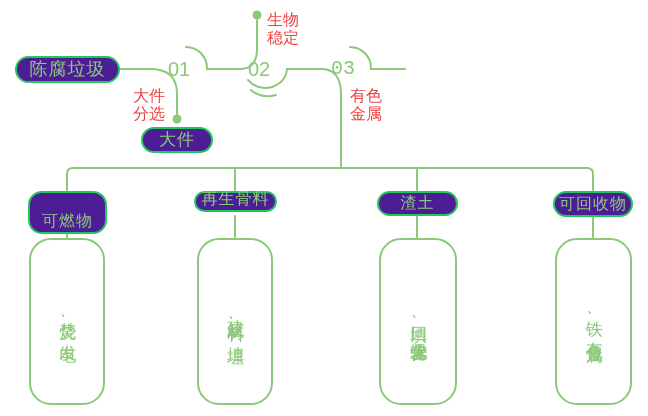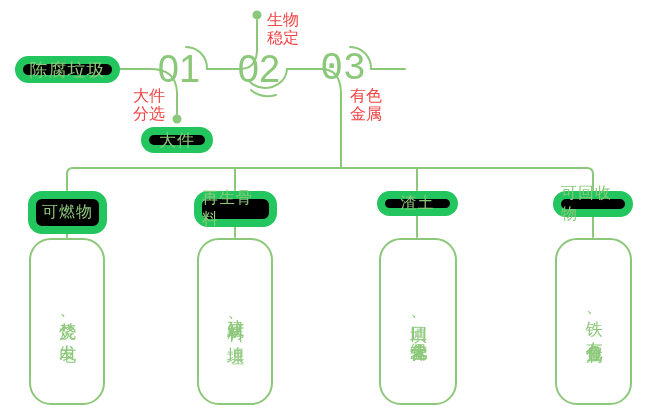--- a/index.html
+++ b/index.html
@@ -16,36 +16,36 @@
     overflow: hidden;
   }
   .connector-layer {
     position: absolute;
     left: 0; top: 0;
     width: 648px; height: 416px;
   }
   .pill {
     position: absolute;
     box-sizing: border-box;
-    border: 8px solid #22c55e;
+    border: 2px solid #22c55e;
     border-radius: 14px;
     color: #8CC87A;
     display: flex;
-    align-items: center;
+    align-items: flex-end;
     justify-content: center;
-    background: #000000;
+    background: #4c1d95;
     letter-spacing: 1px;
   }
   .pill.source { font-size: 18px; }
   .pill.output { font-size: 17px; }
   .pill.category { font-size: 16px; }
   .step-num {
     position: absolute;
     color: #8CC87A;
-    font-size: 38px;
+    font-size: 20px;
     font-weight: 400;
     text-align: center;
     line-height: 30px;
   }
   .dark-label {
     position: absolute;
     color: #ef4444;
     font-size: 16px;
     line-height: 1.12;
     word-break: break-all;
@@ -116,21 +116,21 @@
   <div class="dark-label" style="left:267px; top:11px;">生物稳定</div>
   <div class="dark-label" style="left:350px; top:87px;">有色金属</div>
 
   <div class="pill output" style="left:141px; top:127px; width:72px; height:26px;font-family:Liberation Mono, monospace;">
     <span>大件</span>
   </div>
 
   <div class="pill category" style="left:28px; top:191px; width:79px; height:43px;">
     <span>可燃物</span>
   </div>
-  <div class="pill category" style="left:194px; top:191px; width:83px; height:36px;">
+  <div class="pill category" style="left:194px; top:191px; width:83px; height:21px;">
     <span>再生骨料</span>
   </div>
   <div class="pill category" style="left:377px; top:191px; width:81px; height:25px;">
     <span>渣土</span>
   </div>
   <div class="pill category" style="left:553px; top:191px; width:80px; height:26px;">
     <span>可回收物</span>
   </div>
 
   <div class="result-box" style="left:29px; top:238px; width:76px; height:167px;">

